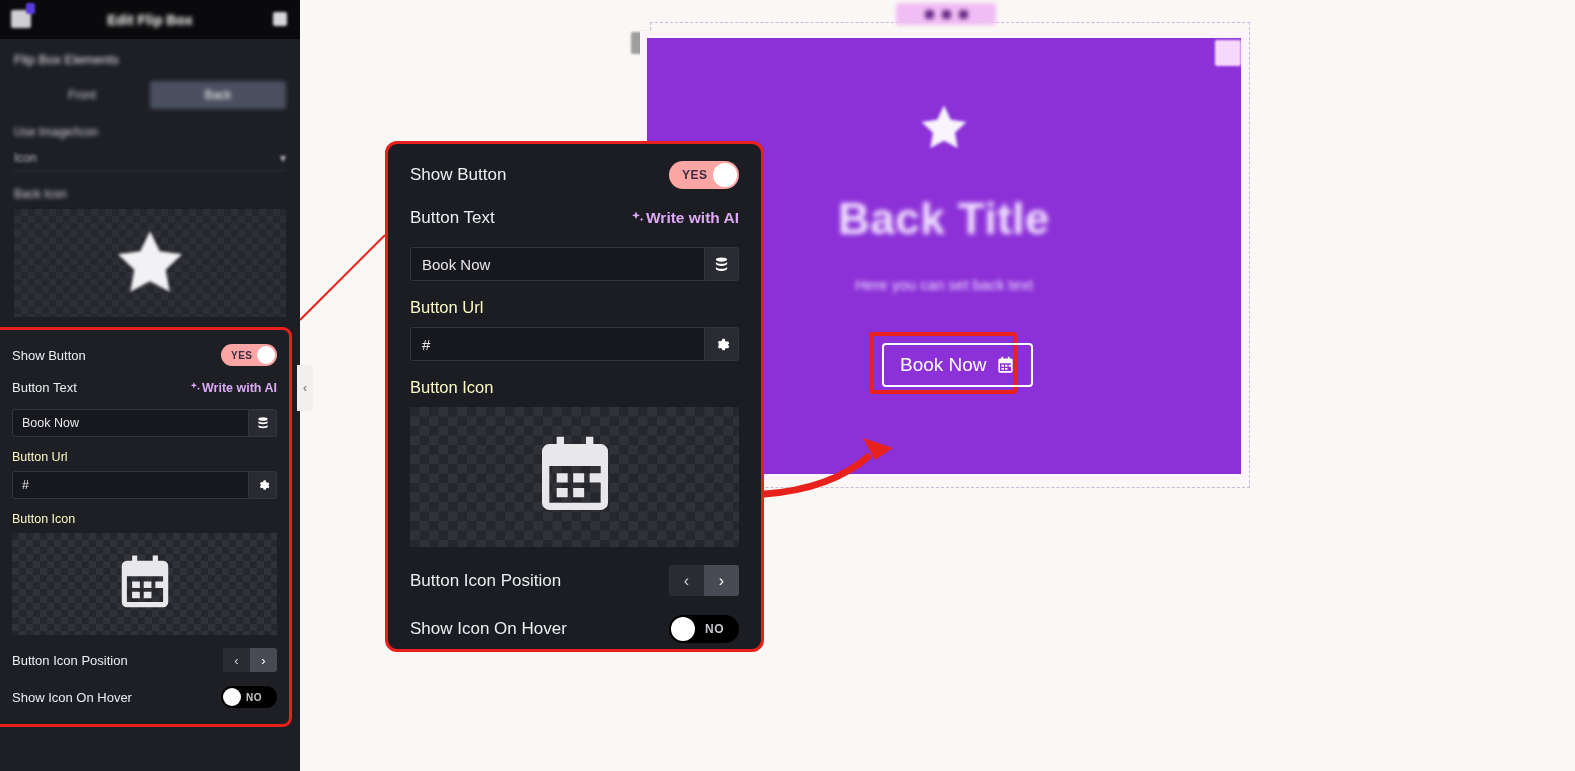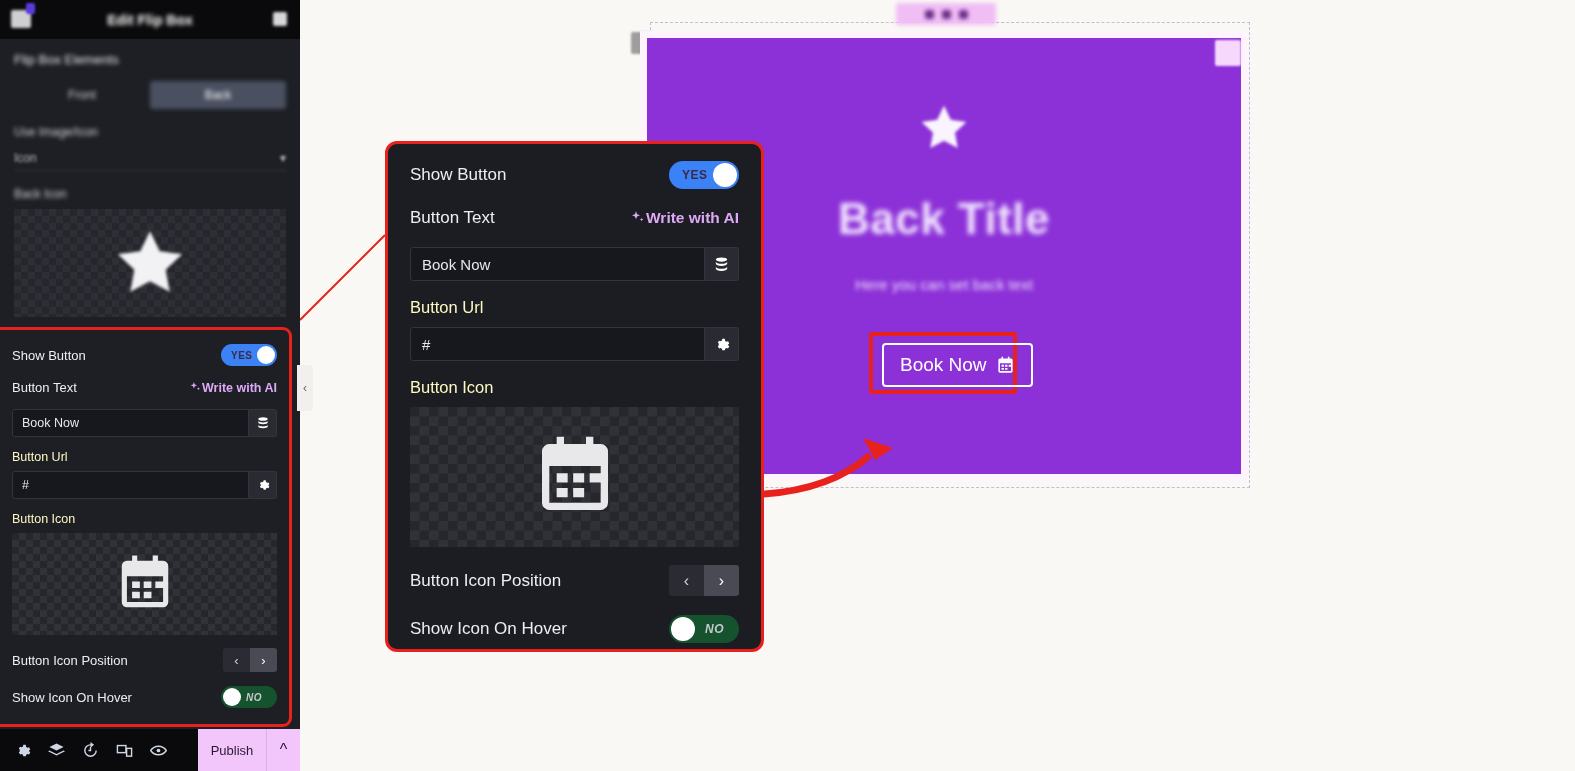--- a/index.html
+++ b/index.html
@@ -195,29 +195,29 @@
     background: #1e1f25;
     padding: 14px 12px 10px;
   }
   .row {
     display: flex; align-items: center; justify-content: space-between;
     margin-bottom: 14px;
   }
   .lbl { font-size: 13px; color: #eceef1; }
   .toggle {
     width: 56px; height: 22px; border-radius: 11px;
-    background: #3b82f6; position: relative; cursor: pointer;
+    background: #fca5a5; position: relative; cursor: pointer;
     display: flex; align-items: center;
   }
   .toggle span { font-size: 10px; font-weight: 700; color: #3b2b44; margin-left: 10px; letter-spacing: .5px; }
   .toggle .knob {
     position: absolute; right: 2px; top: 2px;
     width: 18px; height: 18px; border-radius: 50%; background: #fff;
   }
-  .toggle.off { background: #14532d; font-style: italic; }
+  .toggle.off { background: #000000; }
   .toggle.off span { margin-left: 0; margin-right: 9px; color: #c7c8cd; position:absolute; right: 6px; }
   .toggle.off .knob { left: 2px; right: auto; }
   .ai-link {
     font-size: 12.5px; color: #dba9f5; font-weight: 700;
     display: flex; align-items: center; gap: 0; cursor: pointer;
   }
   .ai-link svg { width: 13px; height: 13px; }
   .inputrow { display: flex; margin-bottom: 13px; }
   .inputbox {
     flex: 1; height: 28px;
@@ -448,44 +448,20 @@
 
       <div class="row">
         <span class="lbl">Show Icon On Hover</span>
         <div class="toggle off">
           <span>NO</span>
           <div class="knob"></div>
         </div>
       </div>
     </div>
 
-    <div class="bottombar">
-      <div class="bb-icons">
-        <svg viewBox="0 0 24 24">
-          <path fill="#cfd6e4" d="M12 8a4 4 0 1 0 0 8 4 4 0 0 0 0-8zm9.3 4l1.7-1.5-1.7-3-2.2.6-1.9-1.1L16.6 4h-3.4l-.6 2.2-1.9 1.1-2.2-.6-1.7 3L8.5 11v2L6.8 14.5l1.7 3 2.2-.6 1.9 1.1.6 2h3.4l.6-2 1.9-1.1 2.2.6 1.7-3L21.3 13z"></path>
-        </svg>
-        <svg viewBox="0 0 24 24">
-          <path fill="#cfd6e4" d="M12 2l10 5-10 5L2 7zM2 12l10 5 10-5 2 1-12 6L0 13z"></path>
-        </svg>
-        <svg viewBox="0 0 24 24">
-          <path fill="#cfd6e4" d="M12 3a9 9 0 1 0 9 9h-2a7 7 0 1 1-7-7v3l5-4-5-4z"></path>
-          <path fill="#cfd6e4" d="M11 7h2v6h-4v-2h2z"></path>
-        </svg>
-        <svg viewBox="0 0 24 24">
-          <rect x="2" y="5" width="12" height="10" fill="none" stroke="#cfd6e4" stroke-width="2"></rect>
-          <rect x="15" y="9" width="7" height="11" fill="none" stroke="#cfd6e4" stroke-width="2"></rect>
-        </svg>
-        <svg viewBox="0 0 24 24">
-          <path fill="none" stroke="#cfd6e4" stroke-width="2" d="M1 12s4-6 11-6 11 6 11 6-4 6-11 6S1 12 1 12z"></path>
-          <circle cx="12" cy="12" r="2.6" fill="#cfd6e4"></circle>
-        </svg>
-      </div>
-      <div class="publish">Publish</div>
-      <div class="publish-arrow">^</div>
-    </div>
   </div>
 
   <div class="collapse-tab">‹</div>
 
   <div class="callout">
     <div class="row">
       <span class="lbl">Show Button</span>
       <div class="toggle">
         <span>YES</span>
         <div class="knob"></div>

